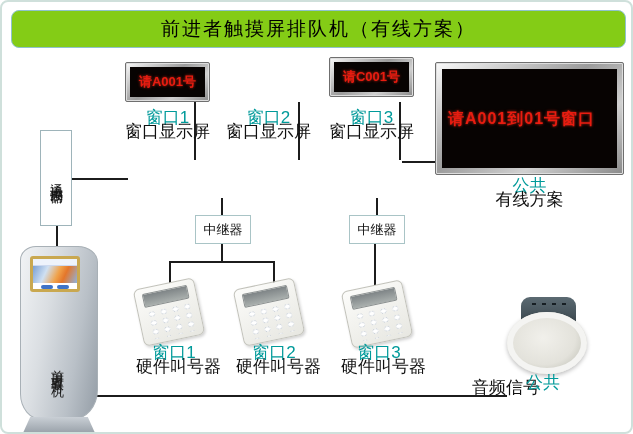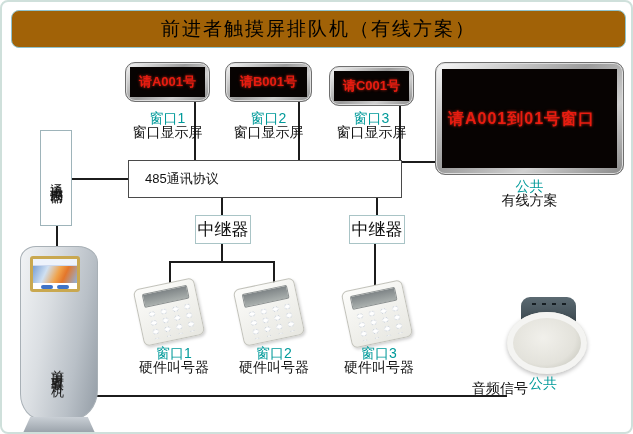--- a/index.html
+++ b/index.html
@@ -3,54 +3,54 @@
 <meta charset="utf-8">
 <style>
   html,body{margin:0;padding:0;background:#fff;}
   .stage{
     position:relative;width:633px;height:434px;background:#fff;
     border:2px solid #cfe0db;border-radius:8px;box-sizing:border-box;
     font-family:"Liberation Sans","DejaVu Sans",sans-serif;color:#111;overflow:hidden;
   }
   .banner{
     position:absolute;left:9px;top:8px;width:613px;height:36px;
-    background:#a16207;border:1px solid #8fc2cc;border-radius:8px;
+    background:#84cc16;border:1px solid #8fc2cc;border-radius:8px;
     display:flex;align-items:center;justify-content:center;
     font-size:19px;letter-spacing:2px;color:#000;white-space:nowrap;
   }
   .ln{position:absolute;background:#1c1c1c;}
   
   .led-frame{
-    position:absolute;box-sizing:border-box;padding:4px;border-radius:10px;
+    position:absolute;box-sizing:border-box;padding:4px;border-radius:2px;
     background:linear-gradient(145deg,#fafafa,#9c9c9c 45%,#d0d0d0 70%,#8a8a8a);
     border:1px solid #6f6f6f;box-shadow:inset 0 0 0 1px #dedede;
   }
   .led-screen{
     width:100%;height:100%;background:#070302;display:flex;align-items:center;justify-content:center;
     color:#e81c10;font-weight:bold;font-size:13px;white-space:nowrap;
     text-shadow:0 0 3px rgba(255,48,28,.75);
   }
   .led-big{flex-direction:column;justify-content:space-around;align-items:flex-start;padding:2px 6px;box-sizing:border-box;}
   .led-big div{font-size:16px;letter-spacing:1px;line-height:24px;}
-  .lbl{position:absolute;text-align:center;font-size:14px;line-height:14px;white-space:nowrap;}
+  .lbl{position:absolute;text-align:center;font-size:17px;line-height:14px;white-space:nowrap;}
   .teal{color:#009a9a;}
   
   .ctrl{
     position:absolute;left:38px;top:128px;width:30px;height:94px;background:#fff;
     border:1px solid #9eb4ba;display:flex;align-items:center;justify-content:center;
     writing-mode:vertical-rl;text-orientation:upright;font-size:13px;letter-spacing:2px;
   }
   .bus{
     position:absolute;left:126px;top:158px;width:274px;height:38px;background:#fff;
     border:1px solid #4a4a4a;display:flex;align-items:center;font-size:13px;
     padding-left:16px;box-sizing:border-box;white-space:nowrap;
   }
   .rep{
     position:absolute;width:54px;height:27px;background:#fff;border:1px solid #a9c4c6;
-    display:flex;align-items:center;justify-content:center;font-size:17px;white-space:nowrap;
+    display:flex;align-items:center;justify-content:center;font-size:13px;white-space:nowrap;
   }
   
   .keypad{
     position:absolute;width:60px;height:56px;border-radius:6px;
     background:linear-gradient(160deg,#fcfcfa,#e7e7e1);
     border:1px solid #c2c2ba;transform:rotate(-12deg);
     box-shadow:1px 2px 3px rgba(0,0,0,.18);
   }
   .keypad .lcd{
     position:absolute;left:7px;top:5px;right:7px;height:12px;border-radius:2px;
@@ -123,24 +123,21 @@
   <div class="ln" style="left:219px;top:240px;width:2px;height:20px;"></div>
   <div class="ln" style="left:167px;top:259px;width:106px;height:2px;"></div>
   <div class="ln" style="left:167px;top:259px;width:2px;height:22px;"></div>
   <div class="ln" style="left:271px;top:259px;width:2px;height:22px;"></div>
   <div class="ln" style="left:372px;top:240px;width:2px;height:43px;"></div>
   <div class="ln" style="left:93px;top:393px;width:412px;height:2px;"></div>
 
   <div class="led-frame" style="left:123px;top:60px;width:85px;height:40px;">
     <div class="led-screen">请A001号</div>
   </div>
-  <div class="led-frame" style="left:223px;top:60px;width:87px;height:40px;">
-    <div class="led-screen">请B001号</div>
-  </div>
-  <div class="led-frame" style="left:327px;top:64px;width:85px;height:40px;">
+  <div class="led-frame" style="left:327px;top:55px;width:85px;height:40px;">
     <div class="led-screen">请C001号</div>
   </div>
 
   <div class="lbl" style="left:123px;top:109px;width:85px;">
     <div class="teal">窗口1</div>
     <div>窗口显示屏</div>
   </div>
   <div class="lbl" style="left:223px;top:109px;width:87px;">
     <div class="teal">窗口2</div>
     <div>窗口显示屏</div>
@@ -157,23 +154,20 @@
   </div>
   <div class="lbl" style="left:433px;top:177px;width:189px;">
     <div class="teal">公共</div>
     <div>有线方案</div>
   </div>
 
   <div class="ctrl">
     <span>通讯控制器</span>
   </div>
 
-  <div class="bus">
-    <span>485通讯协议</span>
-  </div>
 
   <div class="rep" style="left:193px;top:213px;">
     <span>中继器</span>
   </div>
   <div class="rep" style="left:347px;top:213px;">
     <span>中继器</span>
   </div>
 
   <div class="keypad" style="left:136px;top:281px;">
     <div class="lcd"></div>

